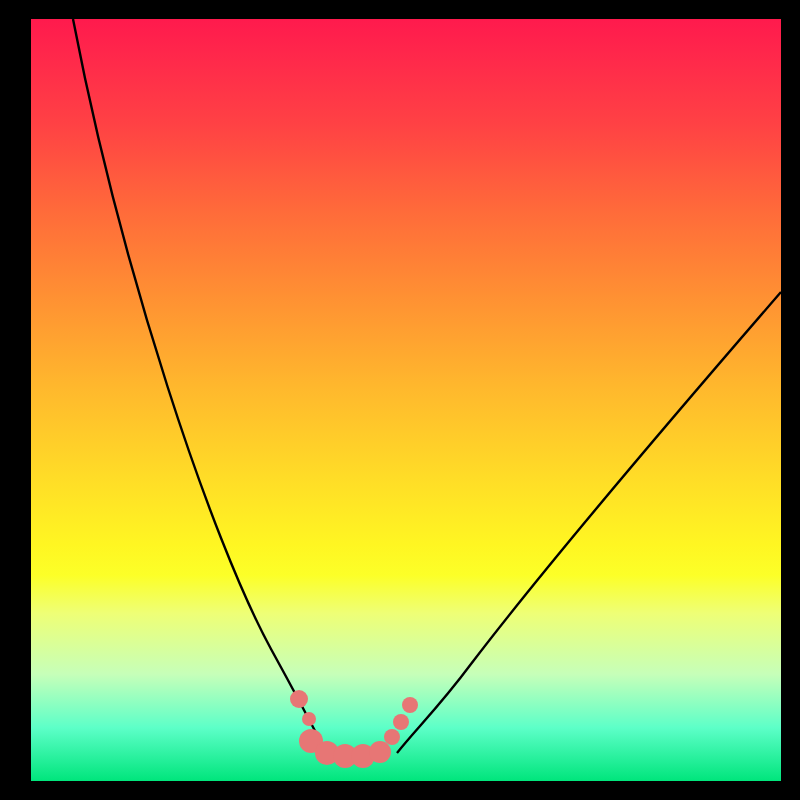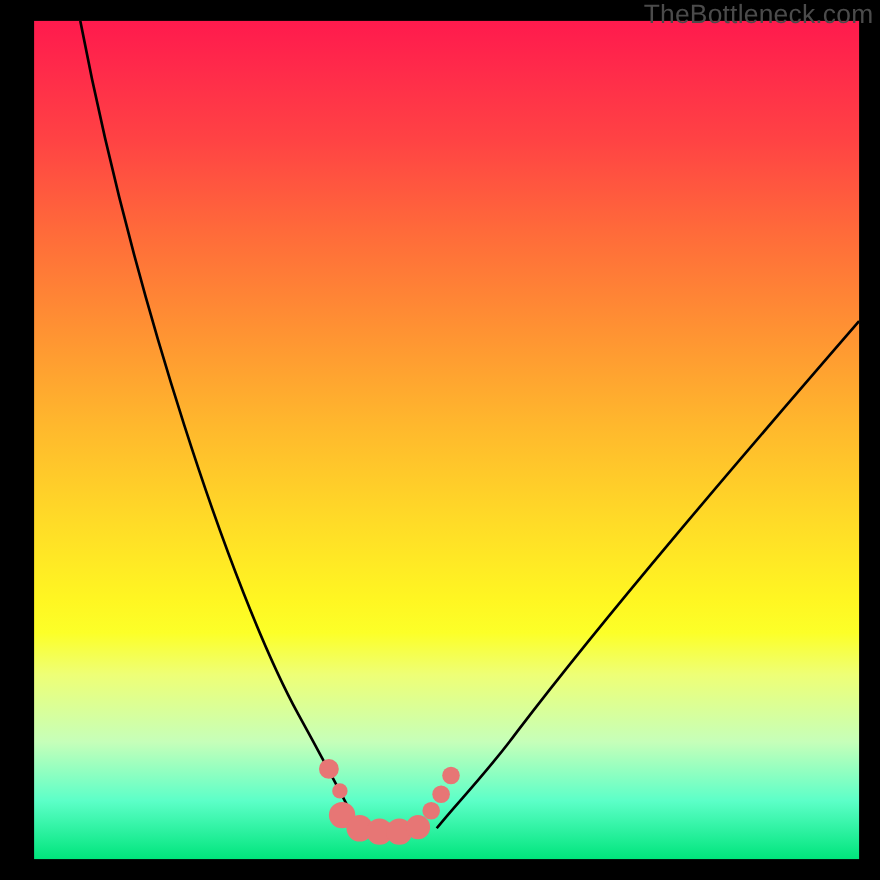--- a/index.html
+++ b/index.html
@@ -70,14 +70,13 @@
         <circle cx="314" cy="737" r="12"></circle>
         <circle cx="332" cy="737" r="12"></circle>
         <circle cx="349" cy="733" r="11"></circle>
         <circle cx="361" cy="718" r="8"></circle>
         <circle cx="370" cy="703" r="8"></circle>
         <circle cx="379" cy="686" r="8"></circle>
       </g>
     </svg>
 
   </div>
-  <div class="watermark">TheBottleneck.com</div>
 </div>
 
 </body></html>

